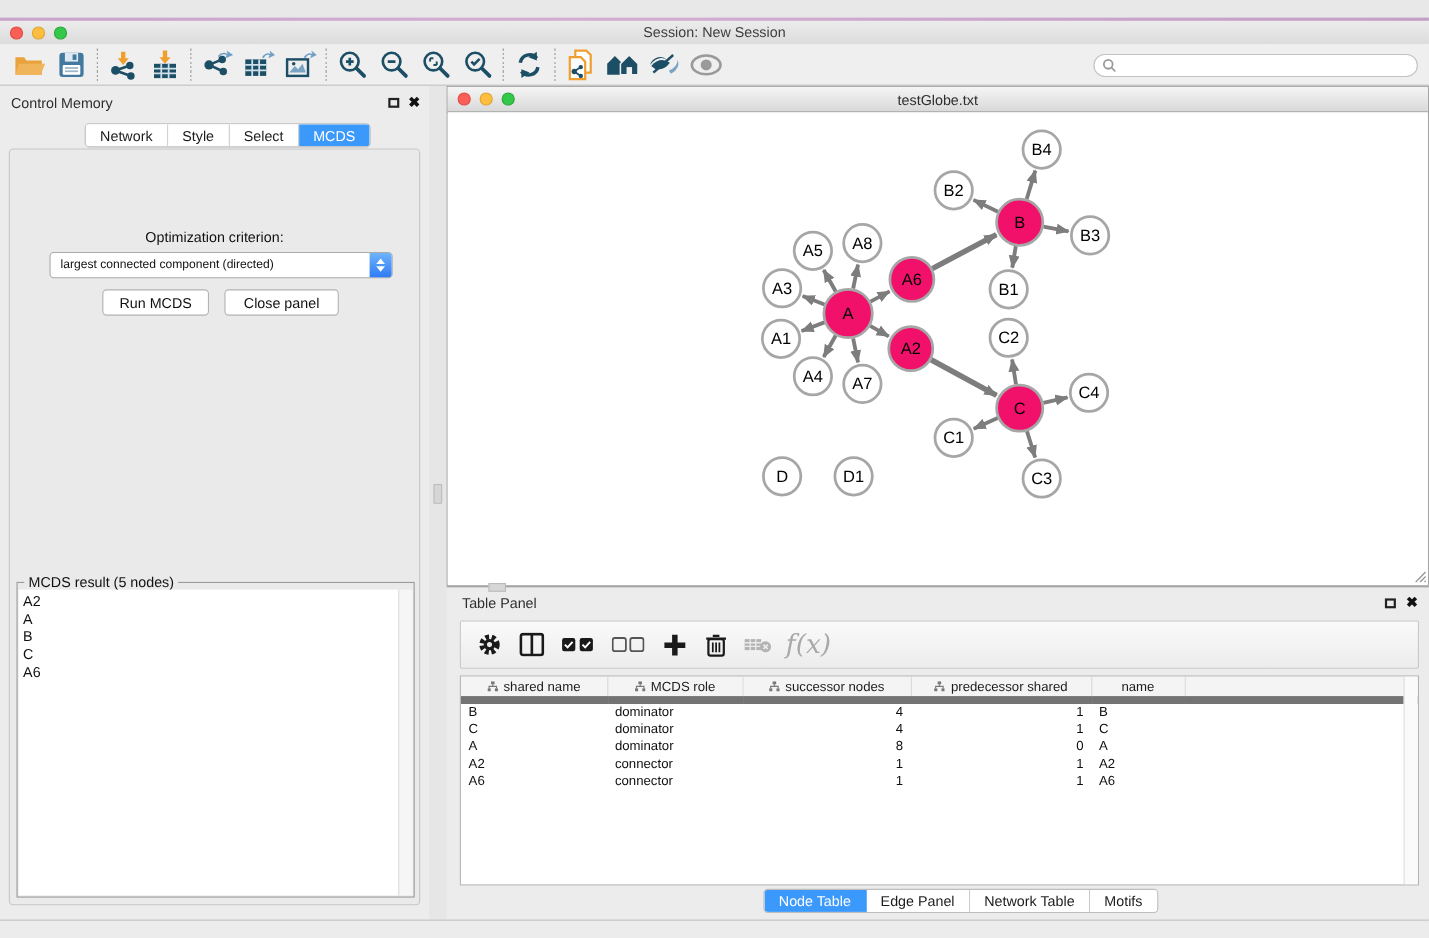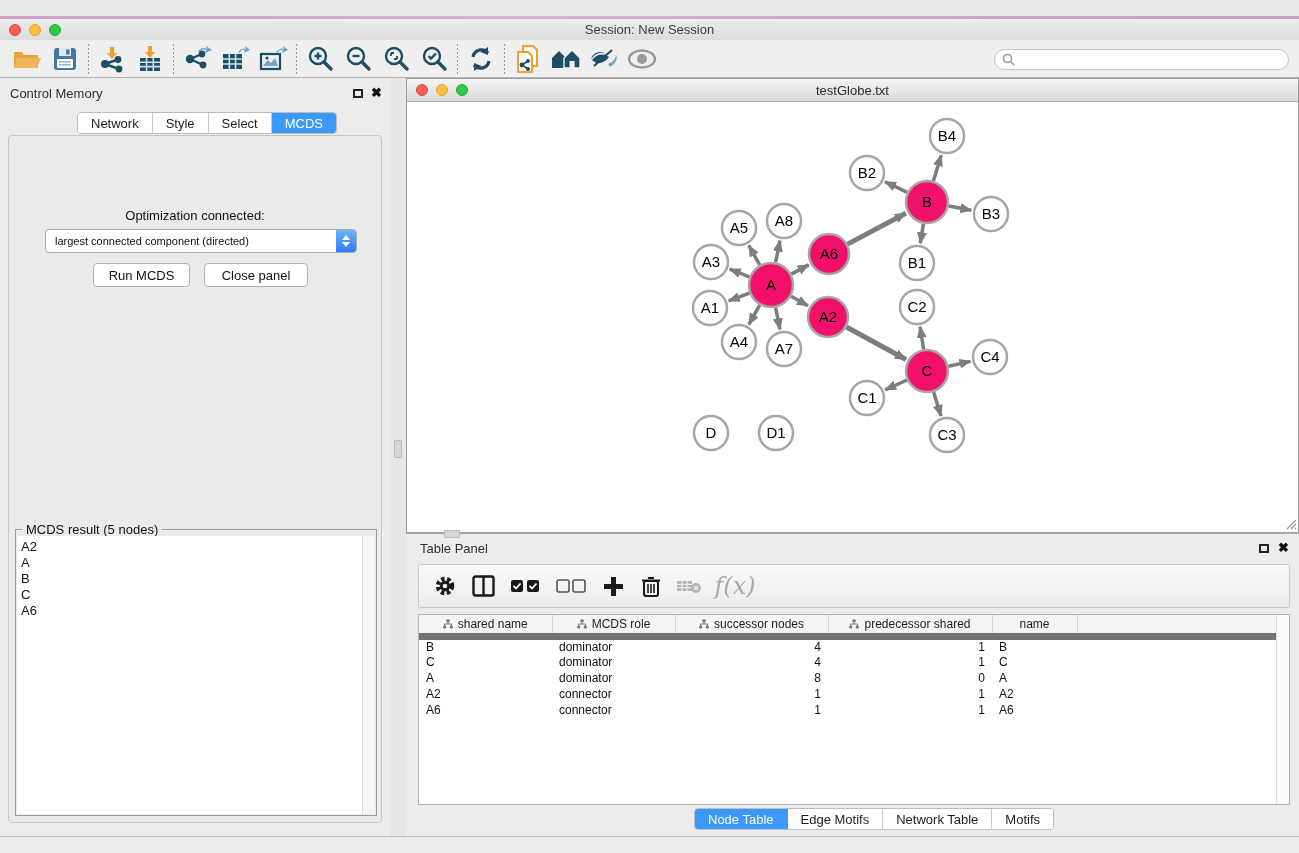--- a/index.html
+++ b/index.html
@@ -290,21 +290,21 @@
           <span class="close-glyph">✖</span>
         </span>
       </div>
       <div class="seg-tabs cp-tabs">
         <div class="seg">Network</div>
         <div class="seg">Style</div>
         <div class="seg">Select</div>
         <div class="seg active">MCDS</div>
       </div>
       <div class="cp-content">
-        <div class="opt-label">Optimization connected:</div>
+        <div class="opt-label">Optimization criterion:</div>
         <div class="combo">
           <span class="combo-text">largest connected component (directed)</span>
           <span class="stepper">
             <span class="chev-up"></span>
               <span class="chev-dn"></span>
           </span>
         </div>
         <div class="btn btn-run">Run MCDS</div>
         <div class="btn btn-close">Close panel</div>
         <div class="fieldset">
@@ -576,21 +576,21 @@
                 <td class="l">A6</td>
                 <td></td>
               </tr>
             </tbody>
         </table>
         <div class="tbl-scroll"></div>
       </div>
 
       <div class="seg-tabs tp-tabs">
         <div class="seg active">Node Table</div>
-        <div class="seg">Edge Motifs</div>
+        <div class="seg">Edge Panel</div>
         <div class="seg">Network Table</div>
         <div class="seg">Motifs</div>
       </div>
     </div>
   </div>
 
   <div class="statusbar">
     <div class="sb-btn sb-left">
       <svg width="16" height="14" viewBox="0 0 16 14">
         <rect x="1" y="1" width="2.6" height="2.6" fill="#1a1a1a"></rect>

